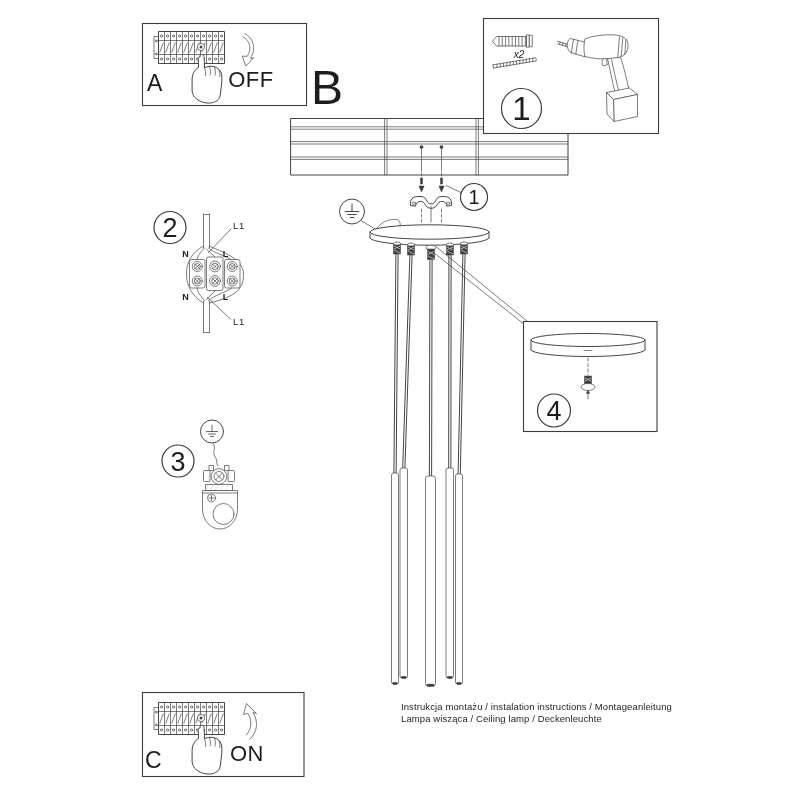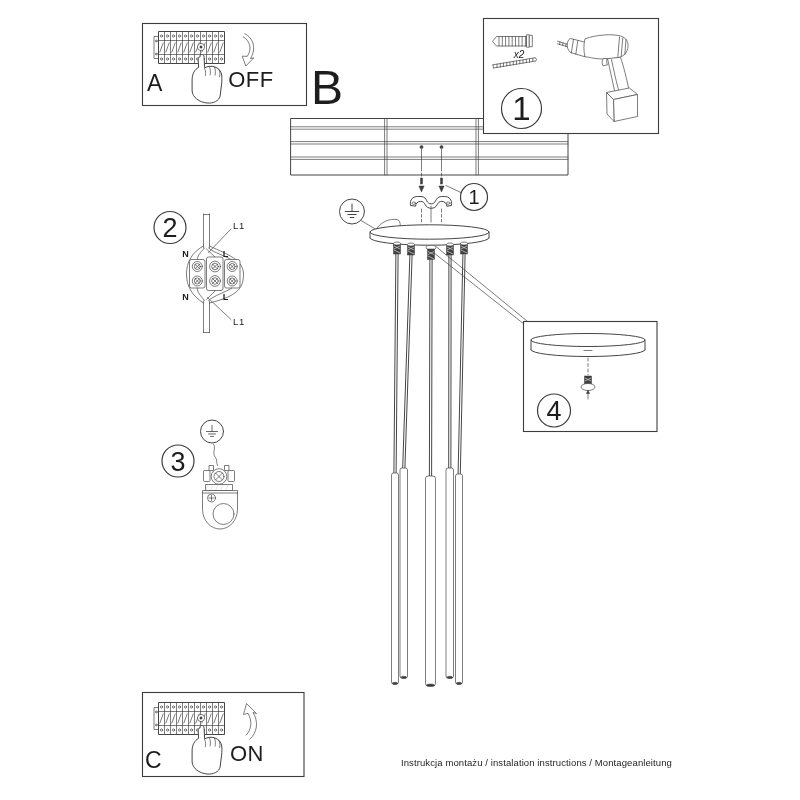--- a/index.html
+++ b/index.html
@@ -16,21 +16,21 @@
   .badge{fill:#ffffff;stroke:#3c3c3c;stroke-width:1.2}
   .t-big{font-size:48px}
   .t-letter{font-size:23px}
   .t-action{font-size:22px;letter-spacing:.5px}
   .t-num-lg{font-size:33px}
   .t-num{font-size:27px}
   .t-num-sm{font-size:20px}
   .t-wire{font-size:9px;font-weight:700}
   .t-l1{font-size:9.5px;letter-spacing:.8px}
   .t-x2{font-size:10px;font-style:italic}
-  .footer{position:absolute;left:401px;top:757px;font-size:9.5px;line-height:11.6px;
+  .footer{position:absolute;left:401px;top:701px;font-size:9.5px;line-height:11.6px;
           color:#262626;letter-spacing:.1px}
 </style>
 </head>
 <body>
 
 <div class="sheet">
 <svg width="800" height="800" viewBox="0 0 800 800">
 
   <defs>
 
@@ -311,14 +311,15 @@
     </g>
     <path class="lnf thin" d="M249.5,739.5 C257,733 259,722 253,712.5 L256.5,713.5 L246.5,703.5 L243.5,714.5 L248,713.3 C252.5,721 251.5,729.5 246,735.3"></path>
     <text class="t-letter" x="145" y="768">C</text>
     <text class="t-action" x="247" y="761" text-anchor="middle">ON</text>
   </g>
 
 </svg>
 
 <div class="footer">
   <div>Instrukcja montażu / instalation instructions / Montageanleitung</div>
+  <div>Lampa wisząca / Ceiling lamp / Deckenleuchte</div>
 </div>
 </div>
 
 </body></html>

